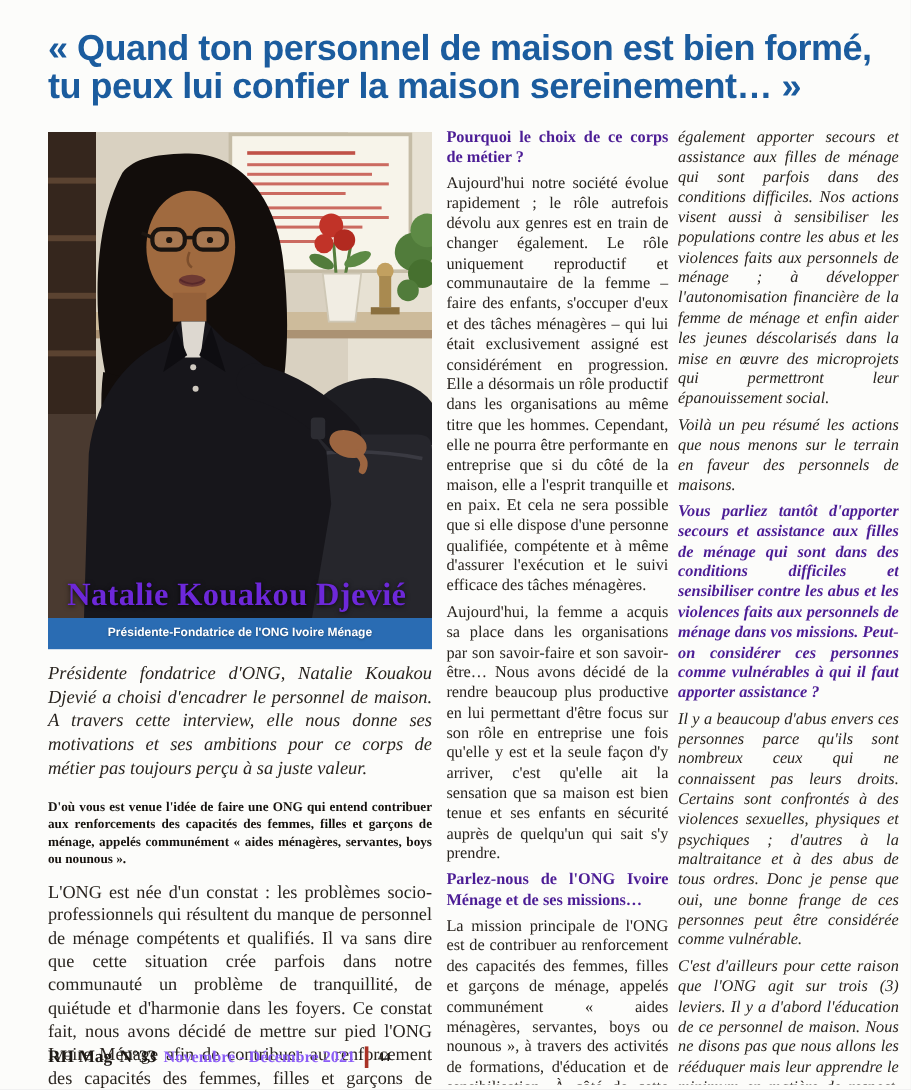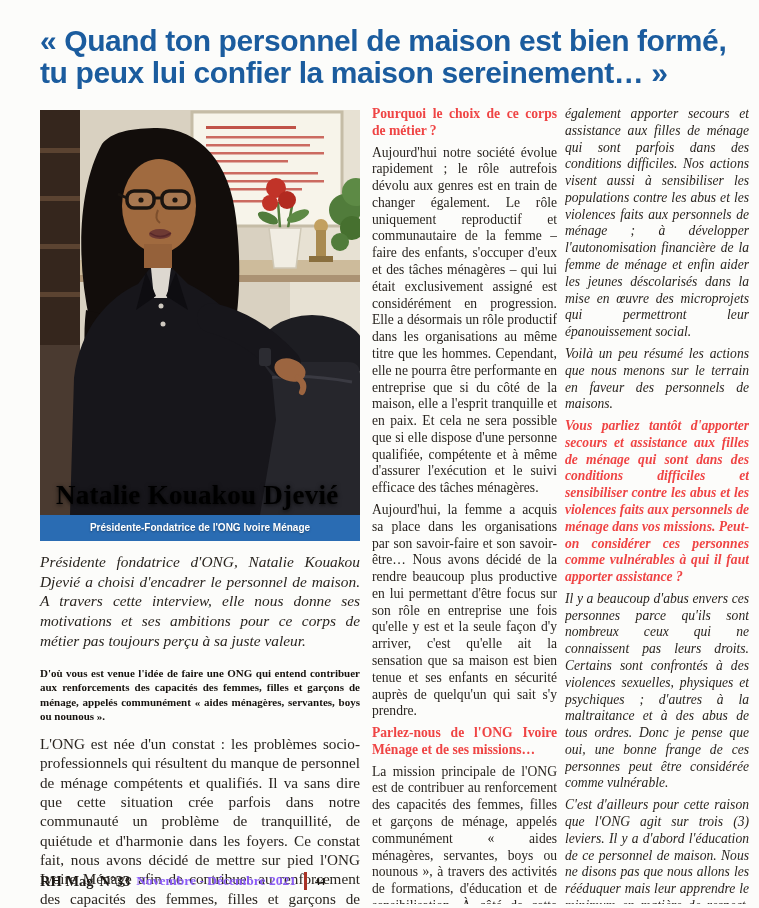--- a/index.html
+++ b/index.html
@@ -15,21 +15,21 @@
     font-size:30px; line-height:1.06; letter-spacing:-0.4px;
     color:#1b5c9e;
   }
   
   .col-left { position:absolute; left:40px; top:110px; width:320px; }
   .photo-wrap { position:relative; width:320px; height:405px; overflow:hidden; background:#d9d2c3; }
   .photo-wrap svg { position:absolute; left:0; top:0; }
   .photo-name {
     position:absolute; left:16px; bottom:4px;
     font-family:"Liberation Serif", serif; font-weight:bold;
-    font-size:27px; color:#000000; text-shadow:0 1px 4px rgba(0,0,0,.75);
+    font-size:27px; color:#6d28d9; text-shadow:0 1px 4px rgba(0,0,0,.75);
     letter-spacing:0.3px; white-space:nowrap;
   }
   .photo-caption {
     width:320px; height:26px; background:#2a6cb3;
     font-family:"Liberation Sans", sans-serif; font-weight:bold;
     font-size:10px; line-height:26px; text-align:center; color:#ffffff;
     text-shadow:0 1px 2px rgba(0,0,0,.35);
   }
   .intro {
     margin-top:11px; font-size:15.4px; line-height:1.28; text-align:justify;font-style:italic;
@@ -42,21 +42,21 @@
     margin-top:1px; font-size:15.2px; line-height:1.27; text-align:justify;
   }
   
   .col-mid, .col-right {
     position:absolute; top:106px; height:798px; overflow:hidden;
     font-size:13.6px; line-height:1.235; text-align:justify;
   }
   .col-mid   { left:372px; width:185px; }
   .col-right { left:565px; width:184px;font-style:italic; }
   .col-mid p, .col-right p { margin:0 0 5px 0; }
-  .q { font-weight:bold; color:#ef4444; margin:9px 0 2px 0; }
+  .q { font-weight:bold; color:#4c1d95; margin:9px 0 2px 0; }
   .q.first { margin-top:0; }
   
   .footer {
     position:absolute; left:40px; top:872px; display:flex; align-items:center;
     font-size:14.5px; color:#33302c;
   }
   .footer .mag  { font-weight:bold; color:#1d1915; }
   .footer .issue { font-weight:bold; color:#1d1915; margin-left:6px; }
   .footer .date { margin-left:6px; color:#8b5cf6; font-size:13.5px;font-weight:bold; }
   .footer .bar  { width:3px; height:18px; background:#a93226; margin:0 8px; }

